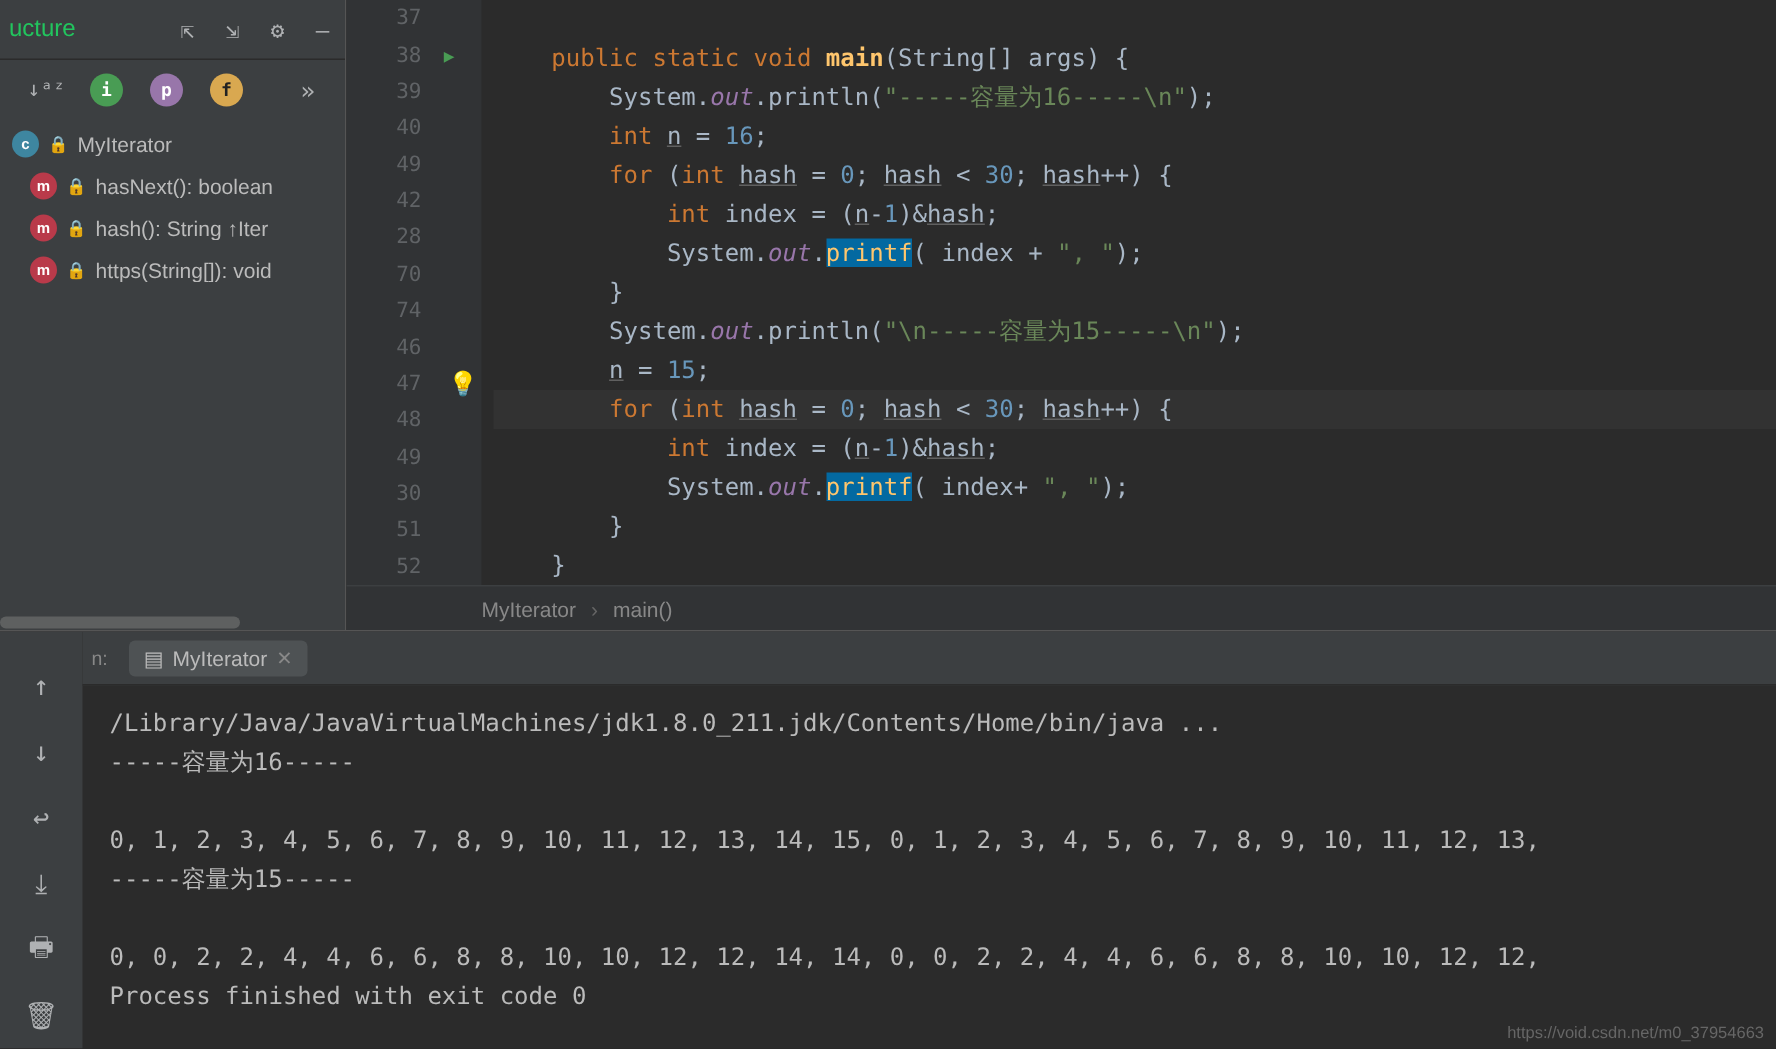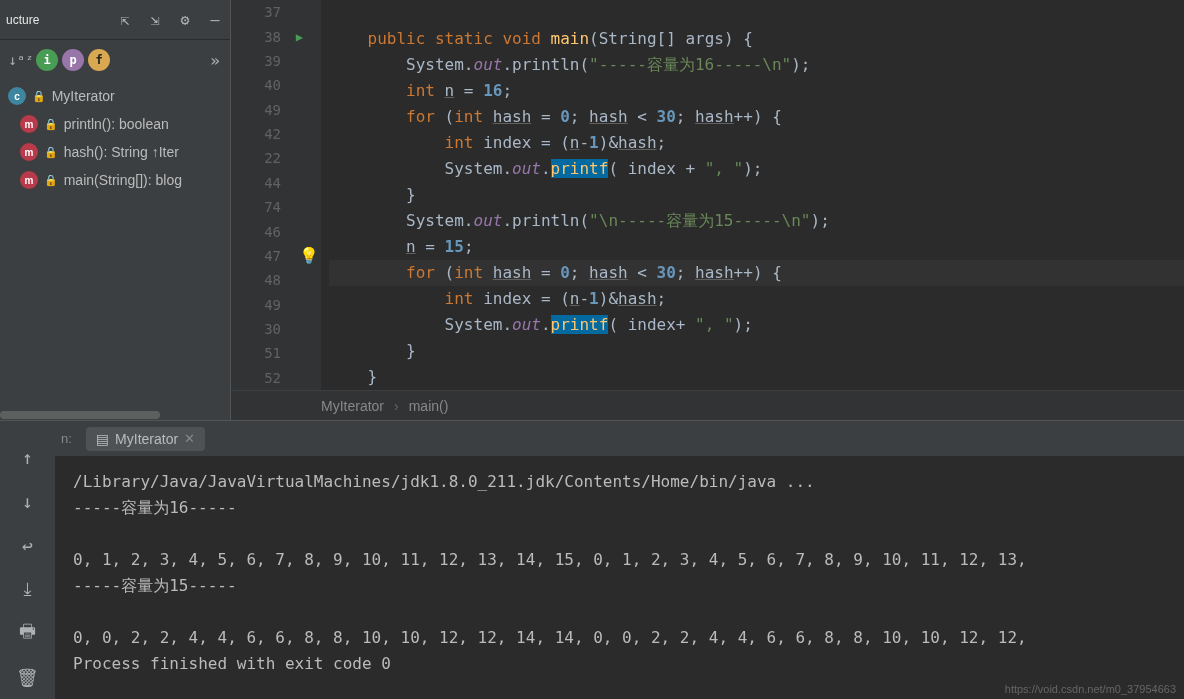--- a/index.html
+++ b/index.html
@@ -25,40 +25,40 @@
     }
     .structure-toolbar {
       height: 40px;
       display: flex;
       align-items: center;
       padding: 0 6px;
       gap: 12px;
       border-bottom: 1px solid #2b2b2b;
     }
     .structure-title {
-      color: #e5e5e5;
-      font-size: 12px;
+      color: #22c55e;
+      font-size: 16px;
       font-family: -apple-system, sans-serif;
       margin-right: auto;
     }
     .tb-icon {
       width: 18px; height: 18px;
       color: #afb1b3;
       cursor: pointer;
       display: inline-flex;
       align-items: center;
       justify-content: center;
       font-size: 15px;
     }
     .structure-filters {
       height: 40px;
       display: flex;
       align-items: center;
-      padding: 0 10px;
-      gap: 4px;
+      padding: 0 20px;
+      gap: 18px;
     }
     .filter-icon {
       width: 22px; height: 22px;
       display: flex;
       align-items: center;
       justify-content: center;
       color: #afb1b3;
       font-size: 14px;
       cursor: pointer;
     }
@@ -184,24 +184,24 @@
       flex: 1;
       font-size: 16px;
       line-height: 26px;
       padding-left: 8px;
       white-space: pre;
     }
     .code-line { height: 26px; }
     .code-line.hl { background: #323232; }
     .kw { color: #cc7832; }
     .it { font-style: italic; color: #9876aa; text-align: right; }
-    .me { color: #ffc66d; }
+    .me { color: #ffc66d; font-weight: bold; }
     .me-hl { color: #ffc66d; background: #0369a1; }
     .str { color: #6a8759; }
-    .num { color: #6897bb; font-weight: bold; }
+    .num { color: #6897bb; }
     .def { color: #a9b7c6; }
     .var-u { text-decoration: underline; text-decoration-color: #606060; }
     .breadcrumb {
       height: 30px;
       display: flex;
       align-items: center;
       padding-left: 90px;
       font-family: -apple-system, sans-serif;
       font-size: 14px;
       color: #888;
@@ -308,50 +308,50 @@
     <div class="tree">
       <div class="tree-item">
         <span class="c-badge">c</span>
         <span class="lock-icon">🔒</span>
         <span class="tree-label">MyIterator</span>
       </div>
       <div id="tree-methods">
           <div class="tree-item level1">
             <span class="m-badge">m</span>
             <span class="lock-icon">🔒</span>
-            <span class="tree-label">println(): boolean</span>
+            <span class="tree-label">hasNext(): boolean</span>
           </div>
           <div class="tree-item level1">
             <span class="m-badge">m</span>
             <span class="lock-icon">🔒</span>
             <span class="tree-label">hash(): String ↑Iter</span>
           </div>
           <div class="tree-item level1">
             <span class="m-badge">m</span>
             <span class="lock-icon">🔒</span>
-            <span class="tree-label">main(String[]): blog</span>
+            <span class="tree-label">https(String[]): void</span>
           </div>
         </div>
     </div>
     <div class="hscroll">
       <div class="hscroll-thumb"></div>
     </div>
   </div>
 
   <div class="editor-area">
     <div class="editor-body">
       <div class="gutter" id="gutter">
           <div class="gutter-line">37</div>
           <div class="gutter-line">38<span class="run-icon">▶</span></div>
           <div class="gutter-line">39</div>
           <div class="gutter-line">40</div>
           <div class="gutter-line">49</div>
           <div class="gutter-line">42</div>
-          <div class="gutter-line">22</div>
-          <div class="gutter-line">44</div>
+          <div class="gutter-line">28</div>
+          <div class="gutter-line">70</div>
           <div class="gutter-line">74</div>
           <div class="gutter-line">46</div>
           <div class="gutter-line">47<span class="bulb-icon">💡</span></div>
           <div class="gutter-line">48</div>
           <div class="gutter-line">49</div>
           <div class="gutter-line">30</div>
           <div class="gutter-line">51</div>
           <div class="gutter-line">52</div>
         </div>
       <div class="code" id="code"><div class="code-line"></div><div class="code-line"><span class="def">    </span><span class="kw">public static void </span><span class="me">main</span><span class="def">(String[] args) {</span></div><div class="code-line"><span class="def">        System.</span><span class="it">out</span><span class="def">.println(</span><span class="str">"-----容量为16-----\n"</span><span class="def">);</span></div><div class="code-line"><span class="def">        </span><span class="kw">int </span><span class="var-u">n</span><span class="def"> = </span><span class="num">16</span><span class="def">;</span></div><div class="code-line"><span class="def">        </span><span class="kw">for </span><span class="def">(</span><span class="kw">int </span><span class="var-u">hash</span><span class="def"> = </span><span class="num">0</span><span class="def">; </span><span class="var-u">hash</span><span class="def"> &lt; </span><span class="num">30</span><span class="def">; </span><span class="var-u">hash</span><span class="def">++) {</span></div><div class="code-line"><span class="def">            </span><span class="kw">int </span><span class="def">index = (</span><span class="var-u">n</span><span class="def">-</span><span class="num">1</span><span class="def">)&amp;</span><span class="var-u">hash</span><span class="def">;</span></div><div class="code-line"><span class="def">            System.</span><span class="it">out</span><span class="def">.</span><span class="me-hl">printf</span><span class="def">( index + </span><span class="str">", "</span><span class="def">);</span></div><div class="code-line"><span class="def">        }</span></div><div class="code-line"><span class="def">        System.</span><span class="it">out</span><span class="def">.println(</span><span class="str">"\n-----容量为15-----\n"</span><span class="def">);</span></div><div class="code-line"><span class="def">        </span><span class="var-u">n</span><span class="def"> = </span><span class="num">15</span><span class="def">;</span></div><div class="code-line hl"><span class="def">        </span><span class="kw">for </span><span class="def">(</span><span class="kw">int </span><span class="var-u">hash</span><span class="def"> = </span><span class="num">0</span><span class="def">; </span><span class="var-u">hash</span><span class="def"> &lt; </span><span class="num">30</span><span class="def">; </span><span class="var-u">hash</span><span class="def">++) {</span></div><div class="code-line"><span class="def">            </span><span class="kw">int </span><span class="def">index = (</span><span class="var-u">n</span><span class="def">-</span><span class="num">1</span><span class="def">)&amp;</span><span class="var-u">hash</span><span class="def">;</span></div><div class="code-line"><span class="def">            System.</span><span class="it">out</span><span class="def">.</span><span class="me-hl">printf</span><span class="def">( index+ </span><span class="str">", "</span><span class="def">);</span></div><div class="code-line"><span class="def">        }</span></div><div class="code-line"><span class="def">    }</span></div></div>

